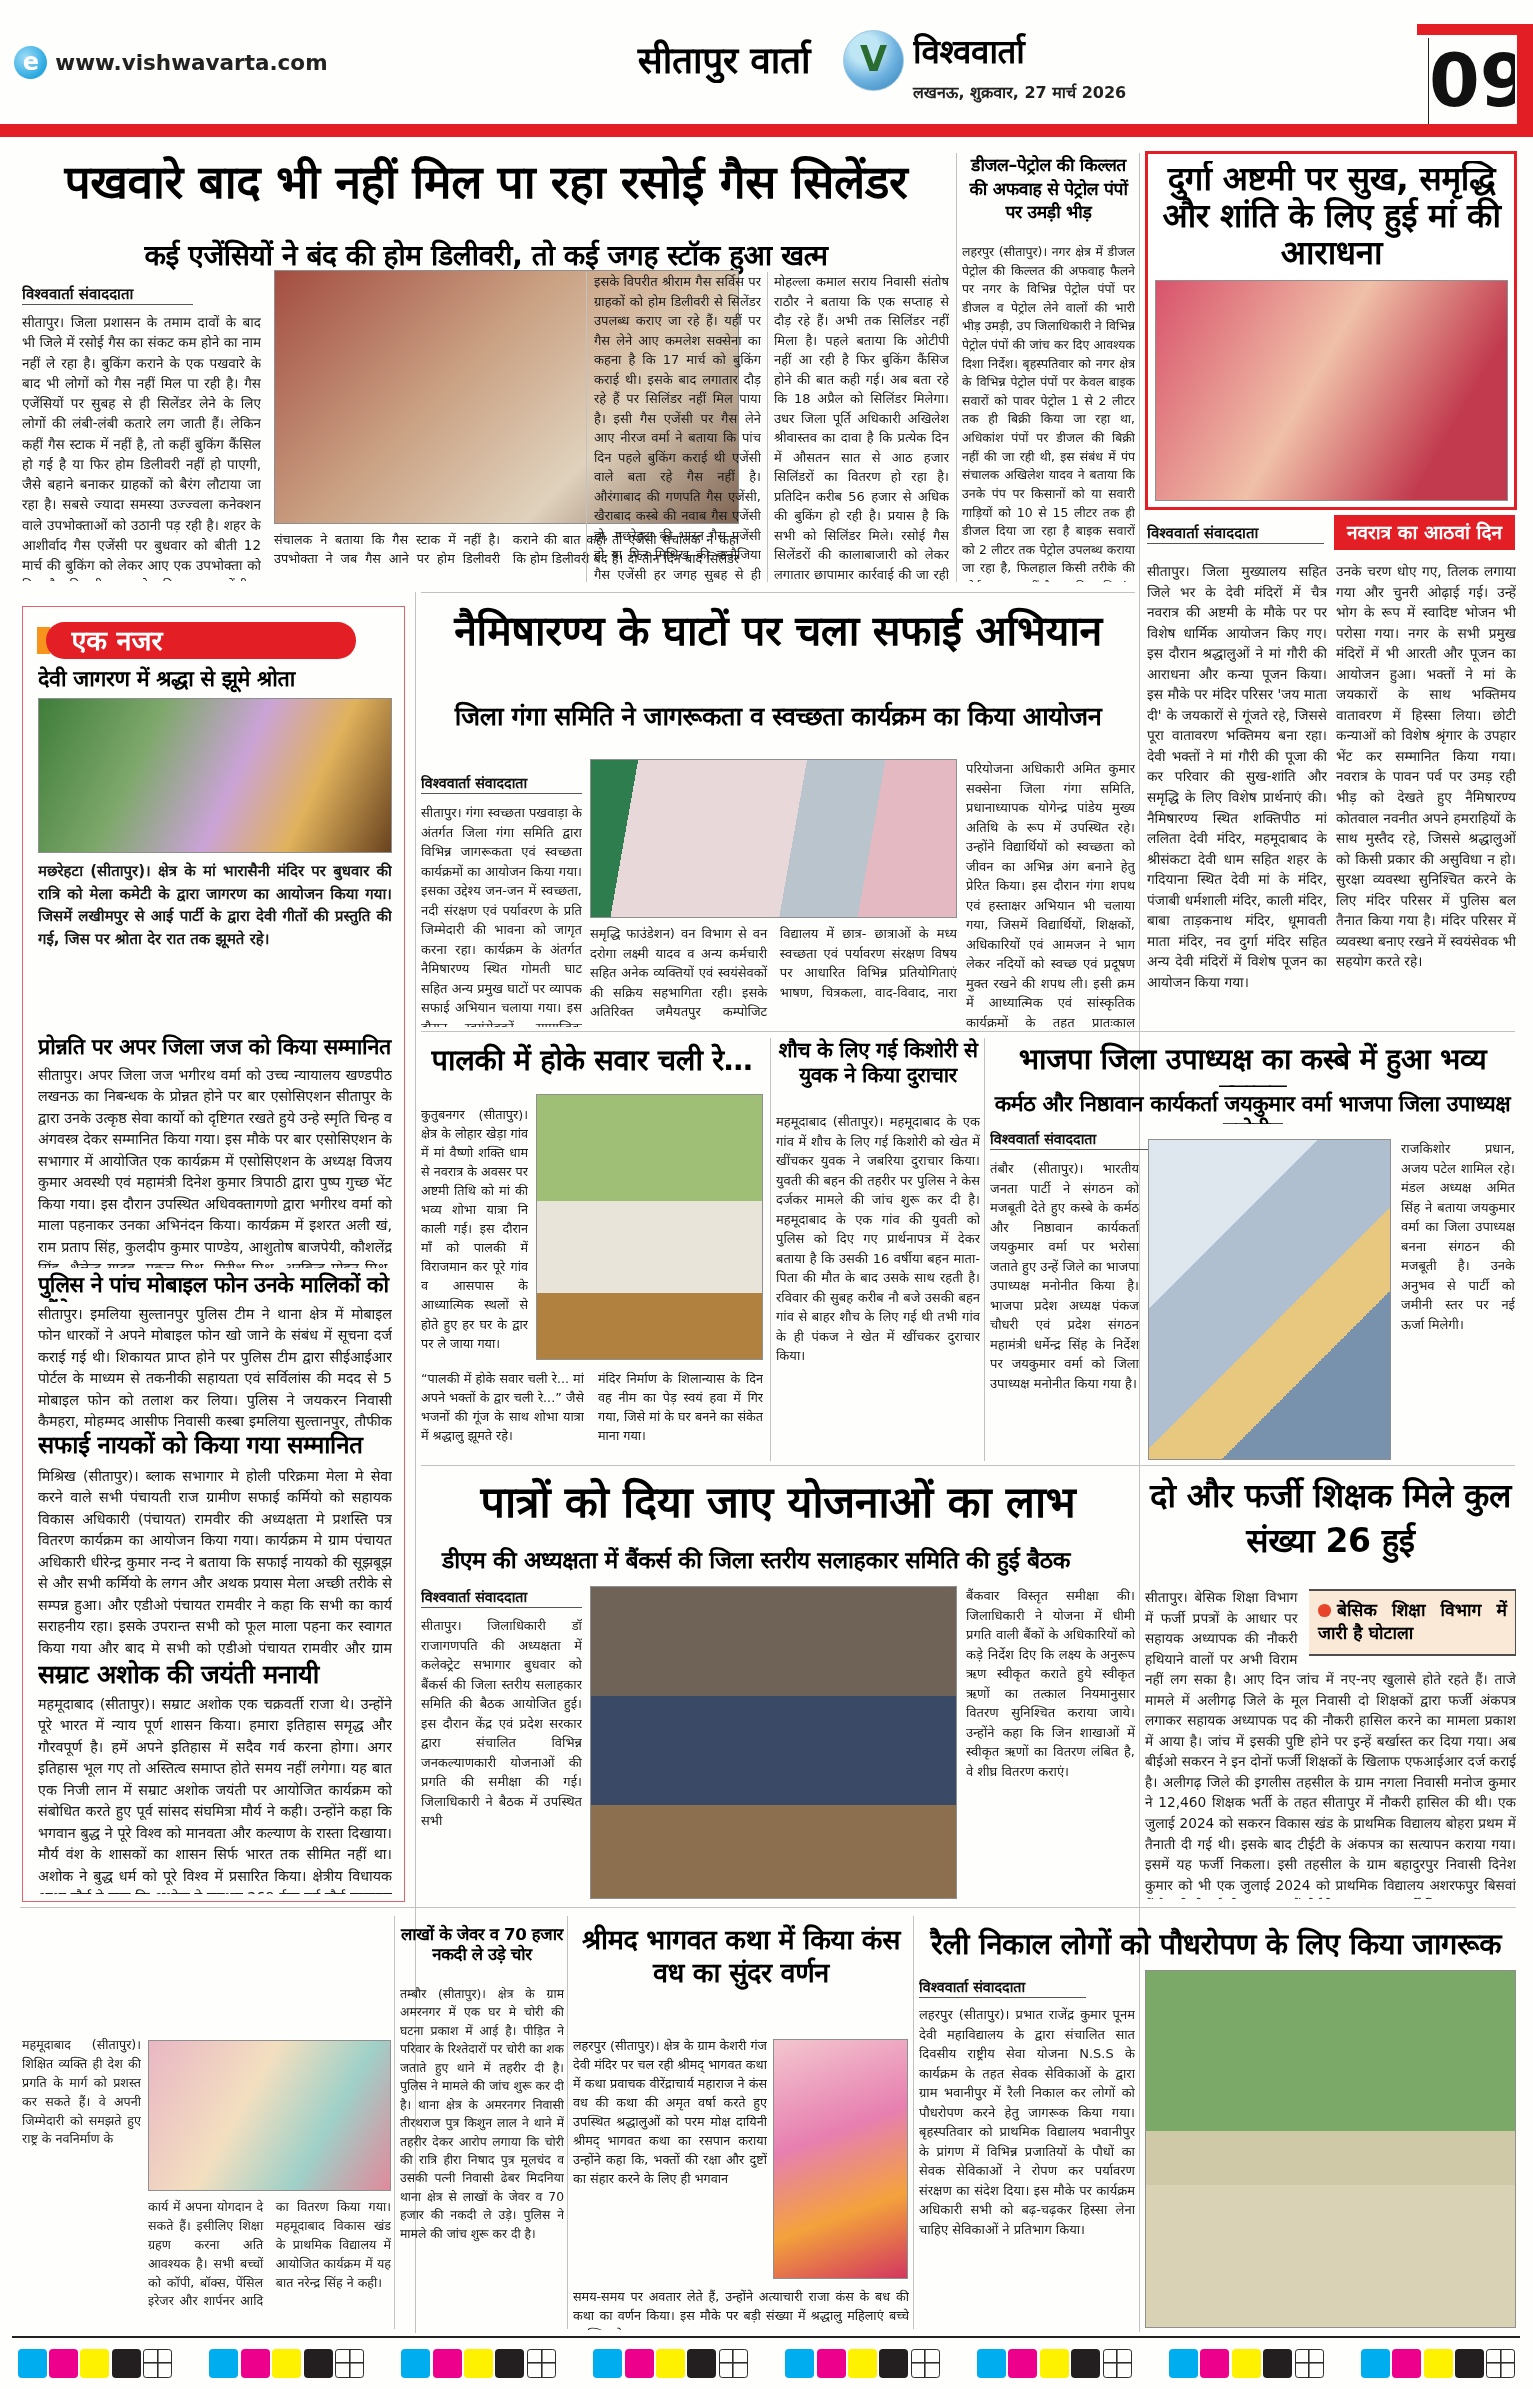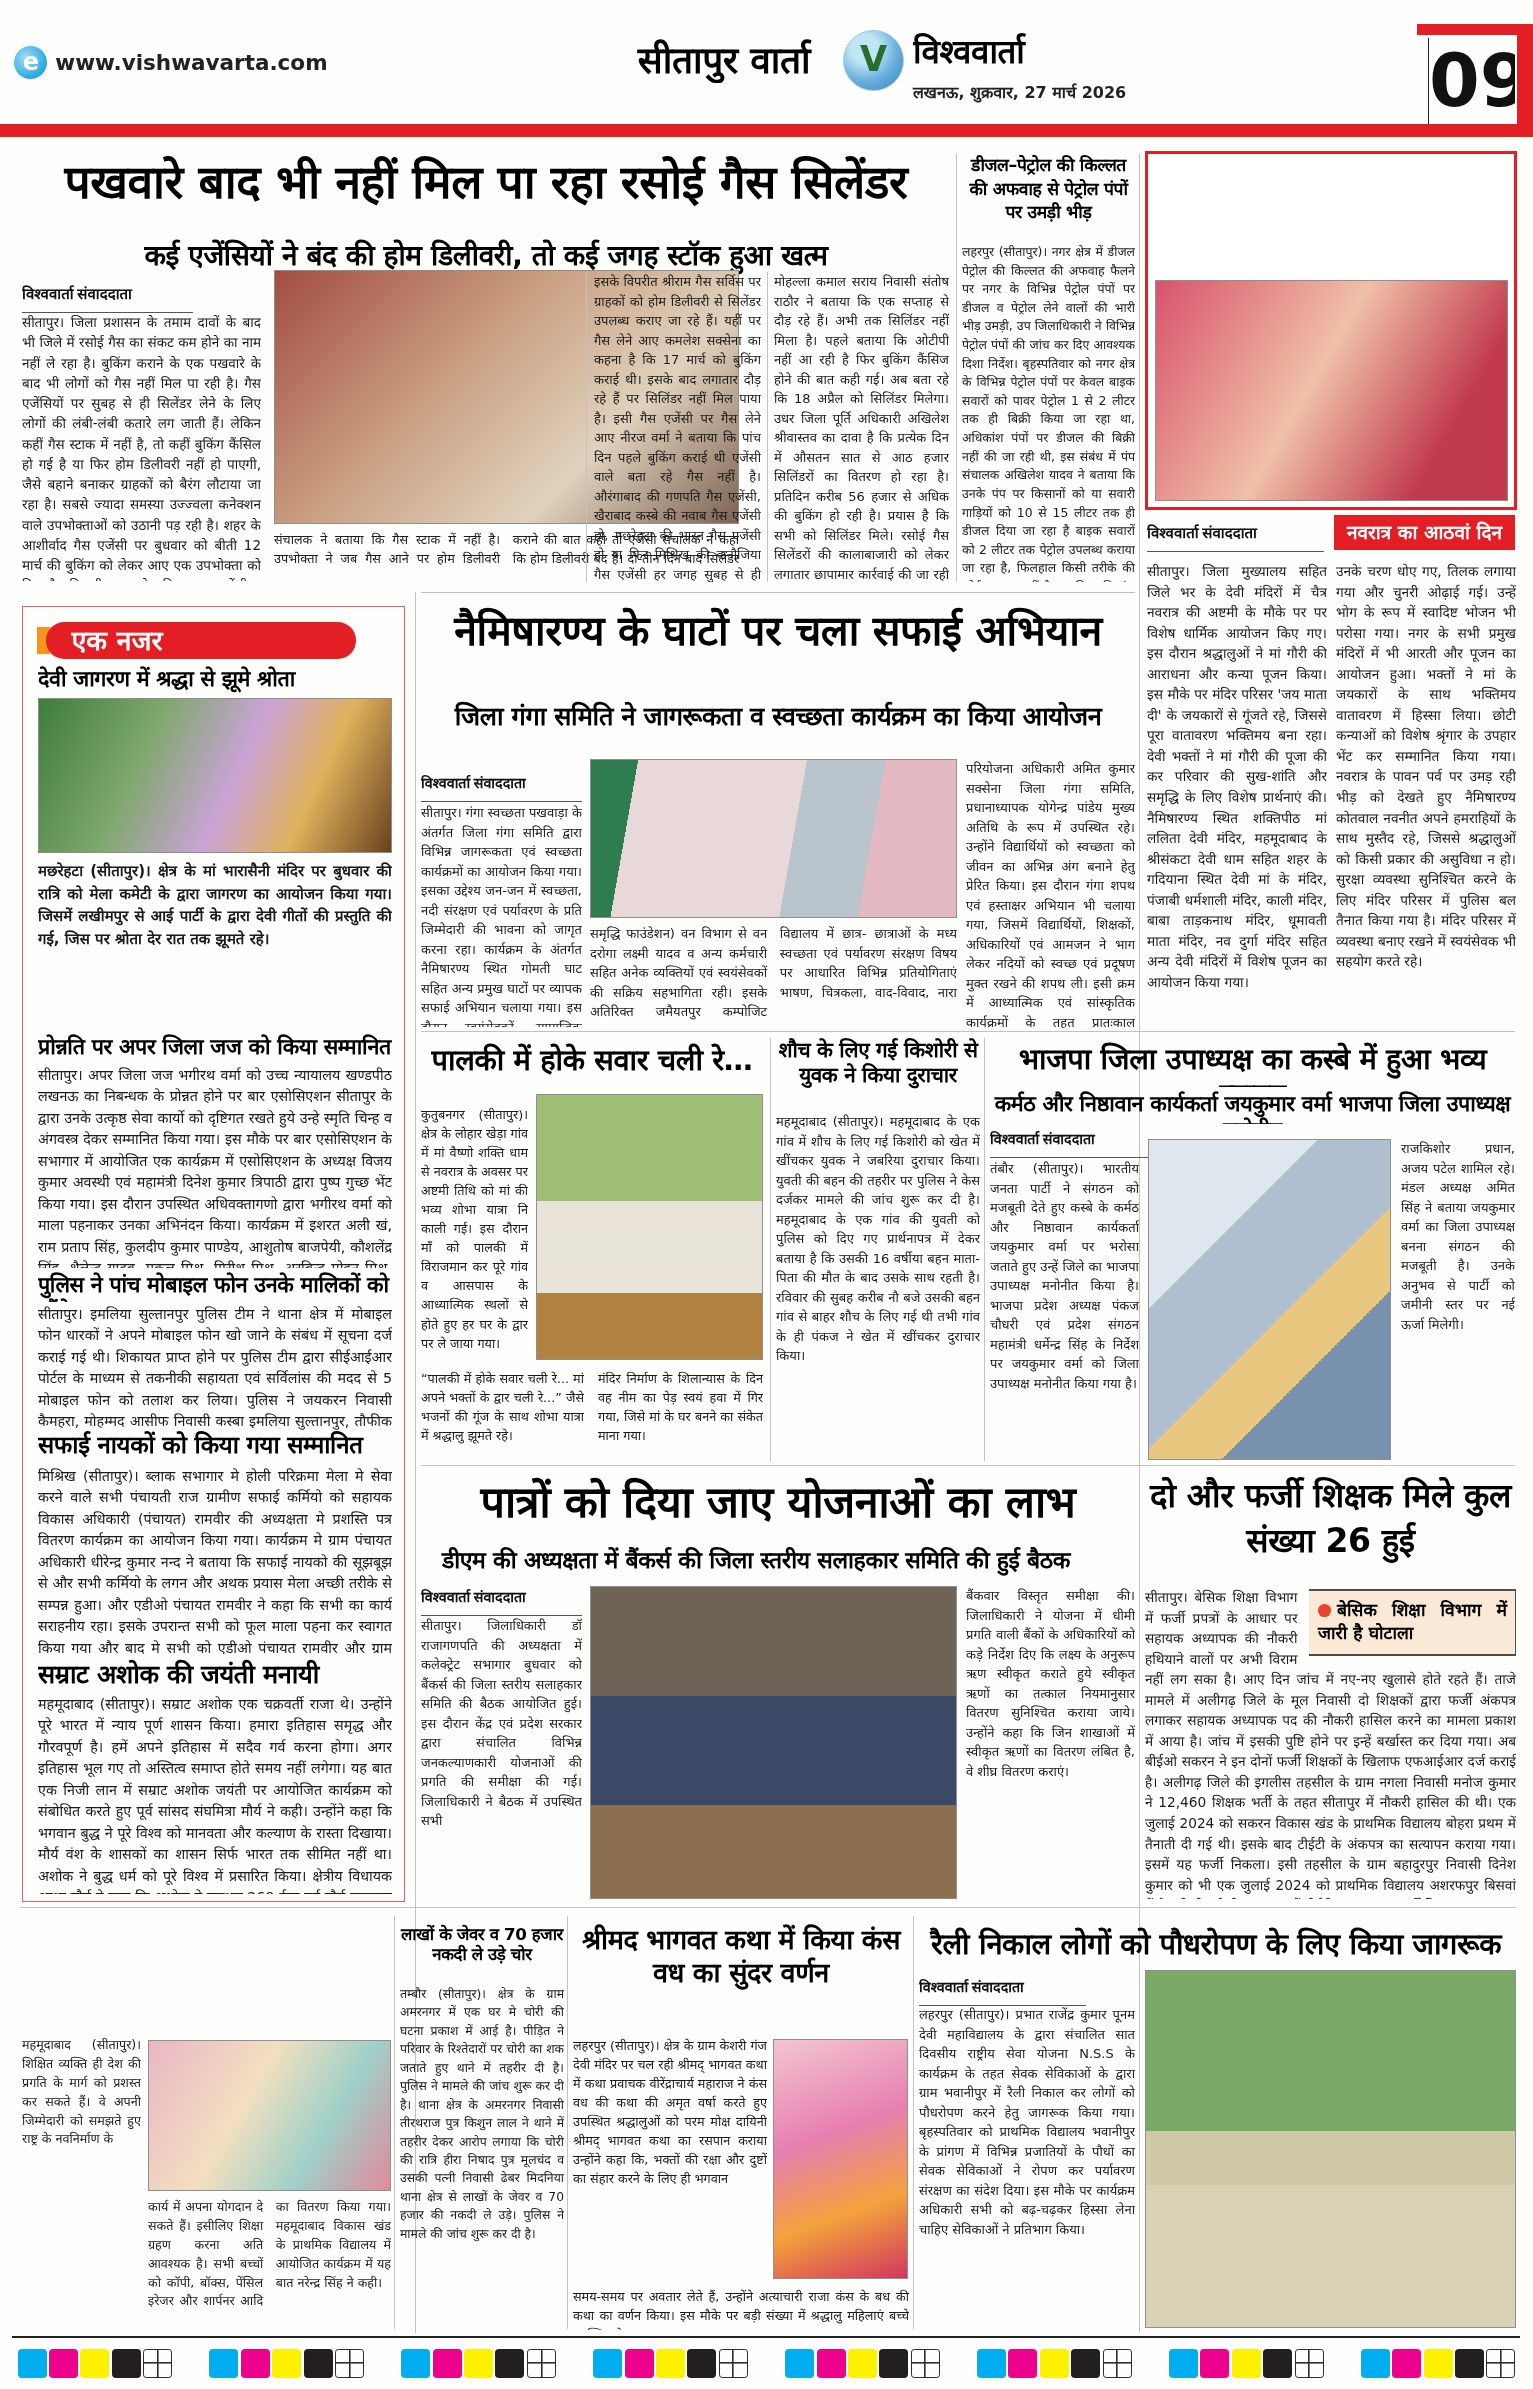--- a/index.html
+++ b/index.html
@@ -1,21 +1,21 @@
 <!DOCTYPE html>
 <html style="font-size:12.7px"><head>
 <meta charset="utf-8">
 <style>
   html,body{margin:0;padding:0;background:#8a8a8a;}
   .page{position:relative;width:1533px;height:2389px;background:#fefefc;font-family:"DejaVu Sans",sans-serif;color:#111;overflow:hidden;margin:0 auto;}
   .abs{position:absolute;box-sizing:border-box;}
   .hl{font-weight:bold;color:#000;text-align:center;line-height:1.22;overflow:hidden;letter-spacing:-0.4px;}
   .hll{font-weight:bold;color:#000;text-align:left;line-height:1.22;overflow:hidden;letter-spacing:-0.4px;}
   .bt{font-size:13.5px;line-height:1.5;text-align:justify;overflow:hidden;color:#1a1a1a;}
-  .byline{font-weight:bold;font-size:15px;border-bottom:1.6px solid #555;padding-bottom:9px;overflow:hidden;white-space:nowrap;font-family:Liberation Serif, serif;}
+  .byline{font-weight:bold;font-size:15px;border-bottom:1.6px solid #555;padding-bottom:1px;overflow:hidden;white-space:nowrap;}
   .photo{border:0.8px solid #8f8f8f;background-size:cover;}
   .vline{width:0.8px;background:#c2c2c2;}
   .hline{height:0.8px;background:#c2c2c2;}
   .red{background:#e31e25;}
   .kicker{background:#e31e25;color:#fff;font-weight:bold;text-align:center;overflow:hidden;}
   .cols2{column-count:2;column-gap:12.7px;}
   .note-box{float:right;width:189px;background:#fbe9d7;border-top:2.4px solid #4d4d4d;border-bottom:2.4px solid #4d4d4d;border-right:1.6px solid #4d4d4d;margin:1.6px 0 8px 11px;padding:8px 8px 8px 9.5px;font-weight:bold;font-size:17.5px;line-height:1.35;color:#000;}
   .dot{display:inline-block;width:12.7px;height:12.7px;border-radius:50%;background:#e8442c;margin-right:6.4px;vertical-align:middle;}
   .cmyk-bar{display:flex;justify-content:space-between;align-items:center;}
   .cmyk-group{display:flex;gap:2.4px;align-items:center;}
@@ -59,20 +59,21 @@
   <div class="abs vline" style="left:586px;top:272px;height:310px;"></div>
   <div class="abs bt" style="left:594px;top:272px;width:167px;height:310px;font-size:13px;">इसके विपरीत श्रीराम गैस सर्विस पर ग्राहकों को होम डिलीवरी से सिलेंडर उपलब्ध कराए जा रहे हैं। यहीं पर गैस लेने आए कमलेश सक्सेना का कहना है कि 17 मार्च को बुकिंग कराई थी। इसके बाद लगातार दौड़ रहे हैं पर सिलिंडर नहीं मिल पाया है। इसी गैस एजेंसी पर गैस लेने आए नीरज वर्मा ने बताया कि पांच दिन पहले बुकिंग कराई थी एजेंसी वाले बता रहे गैस नहीं है। औरंगाबाद की गणपति गैस एजेंसी, खैराबाद कस्बे की नवाब गैस एजेंसी हो, मछरेहटा की भारत गैस एजेंसी हो या फिर मिश्रिख की कनौजिया गैस एजेंसी हर जगह सुबह से ही खाली सिलिंडरों की लंबी-लंबी लाइनें लग जाती है। उपभोक्ता पूरा दिन धूप में सिलेंडर पाने के लिए अपनी बारी का इंतजार करते नजर आते हैं। खैराबाद कस्बे के</div>
   <div class="abs vline" style="left:767px;top:272px;height:310px;"></div>
   <div class="abs bt" style="left:774px;top:272px;width:175px;height:310px;font-size:13px;">मोहल्ला कमाल सराय निवासी संतोष राठौर ने बताया कि एक सप्ताह से दौड़ रहे हैं। अभी तक सिलिंडर नहीं मिला है। पहले बताया कि ओटीपी नहीं आ रही है फिर बुकिंग कैंसिज होने की बात कही गई। अब बता रहे कि 18 अप्रैल को सिलिंडर मिलेगा। उधर जिला पूर्ति अधिकारी अखिलेश श्रीवास्तव का दावा है कि प्रत्येक दिन में औसतन सात से आठ हजार सिलिंडरों का वितरण हो रहा है। प्रतिदिन करीब 56 हजार से अधिक की बुकिंग हो रही है। प्रयास है कि सभी को सिलिंडर मिले। रसोई गैस सिलेंडरों की कालाबाजारी को लेकर लगातार छापामार कार्रवाई की जा रही है, जो लोग कालाबाजारी करने में लिप्त हैं, गोपनीय सूचनाओं के आधार पर उन पर कड़ी कार्रवाई की जा रही है।</div>
 
   <div class="abs vline" style="left:956px;top:153px;height:429px;"></div>
   <div class="abs hl" style="left:962px;top:154px;width:173px;height:83px;font-size:17.5px;line-height:1.35;">डीजल–पेट्रोल की किल्लत की अफवाह से पेट्रोल पंपों पर उमड़ी भीड़</div>
   <div class="abs bt" style="left:962px;top:243px;width:173px;height:339px;font-size:12.4px;">लहरपुर (सीतापुर)। नगर क्षेत्र में डीजल पेट्रोल की किल्लत की अफवाह फैलने पर नगर के विभिन्न पेट्रोल पंपों पर डीजल व पेट्रोल लेने वालों की भारी भीड़ उमड़ी, उप जिलाधिकारी ने विभिन्न पेट्रोल पंपों की जांच कर दिए आवश्यक दिशा निर्देश। बृहस्पतिवार को नगर क्षेत्र के विभिन्न पेट्रोल पंपों पर केवल बाइक सवारों को पावर पेट्रोल 1 से 2 लीटर तक ही बिक्री किया जा रहा था, अधिकांश पंपों पर डीजल की बिक्री नहीं की जा रही थी, इस संबंध में पंप संचालक अखिलेश यादव ने बताया कि उनके पंप पर किसानों को या सवारी गाड़ियों को 10 से 15 लीटर तक ही डीजल दिया जा रहा है बाइक सवारों को 2 लीटर तक पेट्रोल उपलब्ध कराया जा रहा है, फिलहाल किसी तरीके की कोई समस्या नहीं है, जबकि अधिकांश पंपों पर केवल पेट्रोल की बिक्री ही की जा रही थी डीजल न होने की बात कह कर डीजल की बिक्री नहीं की जा रही थी।</div>
 
   <div class="abs" style="left:1145px;top:151px;width:372px;height:359px;border:3.2px solid #e31e25;background:#fff;"></div>
+  <div class="abs hl" style="left:1155px;top:161px;width:353px;height:113px;font-size:33px;line-height:1.12;">दुर्गा अष्टमी पर सुख, समृद्धि और शांति के लिए हुई मां की आराधना</div>
   <div class="abs photo" style="left:1155px;top:280px;width:353px;height:221px;background:linear-gradient(120deg,#d8536b,#f0c0a8 45%,#c13a4e 80%);"></div>
   <div class="abs byline" style="left:1147px;top:522px;width:177px;">विश्ववार्ता संवाददाता</div>
   <div class="abs kicker" style="left:1334px;top:515px;width:181px;height:35px;font-size:19px;line-height:35px;">नवरात्र का आठवां दिन</div>
   <div class="abs bt" style="left:1147px;top:561px;width:180px;height:466px;font-size:13.7px;">सीतापुर। जिला मुख्यालय सहित जिले भर के देवी मंदिरों में चैत्र नवरात्र की अष्टमी के मौके पर पर विशेष धार्मिक आयोजन किए गए। इस दौरान श्रद्धालुओं ने मां गौरी की आराधना और कन्या पूजन किया। इस मौके पर मंदिर परिसर 'जय माता दी' के जयकारों से गूंजते रहे, जिससे पूरा वातावरण भक्तिमय बना रहा। देवी भक्तों ने मां गौरी की पूजा की कर परिवार की सुख-शांति और समृद्धि के लिए विशेष प्रार्थनाएं की। नैमिषारण्य स्थित शक्तिपीठ मां ललिता देवी मंदिर, महमूदाबाद के श्रीसंकटा देवी धाम सहित शहर के गदियाना स्थित देवी मां के मंदिर, पंजाबी धर्मशाली मंदिर, काली मंदिर, बाबा ताड़कनाथ मंदिर, धूमावती माता मंदिर, नव दुर्गा मंदिर सहित अन्य देवी मंदिरों में विशेष पूजन का आयोजन किया गया।</div>
   <div class="abs bt" style="left:1336px;top:561px;width:180px;height:466px;font-size:13.7px;">उनके चरण धोए गए, तिलक लगाया गया और चुनरी ओढ़ाई गई। उन्हें भोग के रूप में स्वादिष्ट भोजन भी परोसा गया। नगर के सभी प्रमुख मंदिरों में भी आरती और पूजन का आयोजन हुआ। भक्तों ने मां के जयकारों के साथ भक्तिमय वातावरण में हिस्सा लिया। छोटी कन्याओं को विशेष श्रृंगार के उपहार भेंट कर सम्मानित किया गया। नवरात्र के पावन पर्व पर उमड़ रही भीड़ को देखते हुए नैमिषारण्य कोतवाल नवनीत अपने हमराहियों के साथ मुस्तैद रहे, जिससे श्रद्धालुओं को किसी प्रकार की असुविधा न हो। सुरक्षा व्यवस्था सुनिश्चित करने के लिए मंदिर परिसर में पुलिस बल तैनात किया गया है। मंदिर परिसर में व्यवस्था बनाए रखने में स्वयंसेवक भी सहयोग करते रहे।</div>
 
   <div class="abs" style="left:22px;top:606px;width:383px;height:1296px;border:1.6px solid #e4626f;"></div>
   <div class="abs" style="left:37px;top:627px;width:12.7px;height:27px;background:#f7941d;"></div>
   <div class="abs kicker" style="left:46px;top:622px;width:310px;height:37px;font-size:27px;line-height:37px;border-radius:18.3px;text-align:left;padding-left:25.4px;box-sizing:border-box;">एक नजर</div>
   <div class="abs hll" style="left:38px;top:666px;width:354px;height:29px;font-size:21.5px;">देवी जागरण में श्रद्धा से झूमे श्रोता</div>

